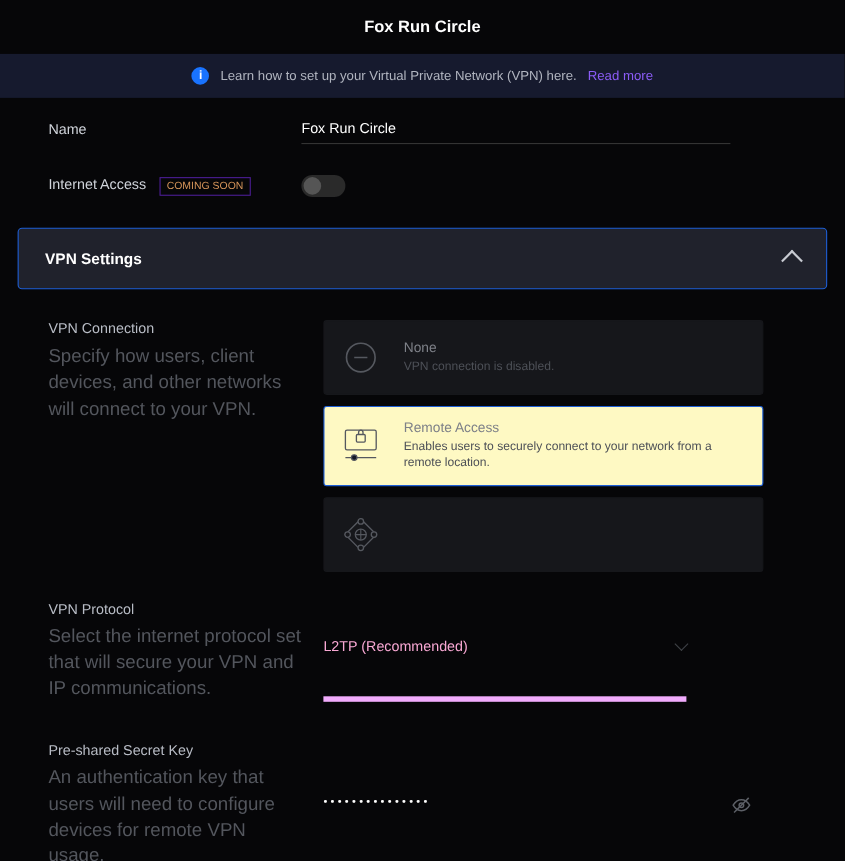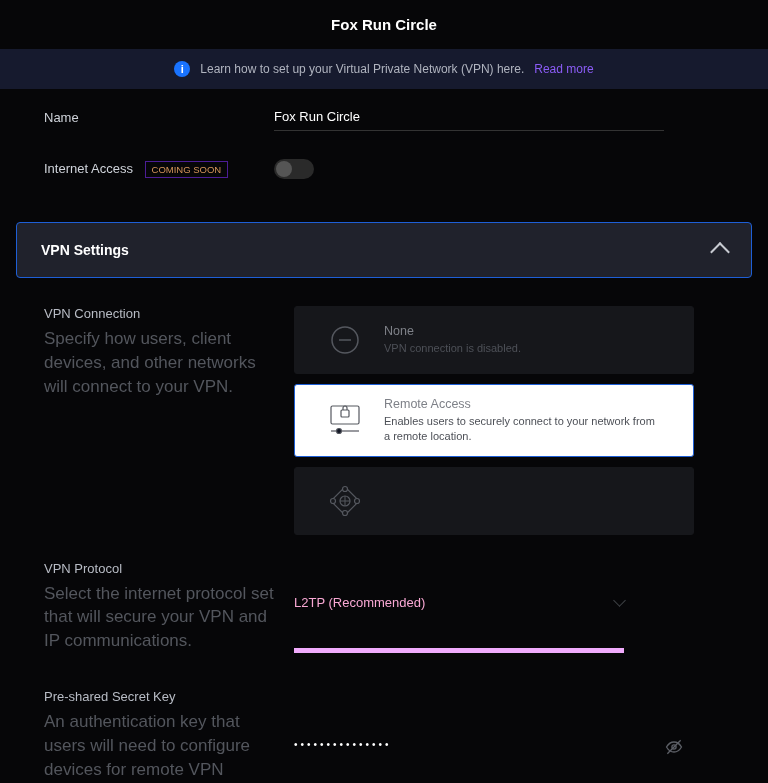--- a/index.html
+++ b/index.html
@@ -11,29 +11,29 @@
 .row{display:flex;align-items:center;padding:14px 0}
 .field-label{flex:0 0 230px;color:#cfd3da;font-size:13px}
 .field-label .badge{display:inline-block;border:1px solid #4c1d95;color:#d6955a;font-size:9.5px;padding:2px 6px;margin-left:8px}
 .toggle{width:40px;height:20px;border-radius:10px;position:relative;cursor:pointer}
 .toggle.on{background:#1973ff}
 .toggle.off{background:#2a2a2a}
 .toggle .knob{width:16px;height:16px;border-radius:50%;background:#fff;position:absolute;top:2px}
 .toggle.on .knob{right:2px}
 .toggle.off .knob{left:2px;background:#555}
 .text-input{flex:1;max-width:390px;background:transparent;border:none;border-bottom:1px solid #333;color:#fff;font-size:13px;padding:6px 0;outline:none}
-.panel-header{margin:29px -28px 0;background:#20222c;border:1px solid #1e5fd6;border-radius:4px;padding:18px 24px;display:flex;align-items:center;justify-content:space-between;color:#fff;font-weight:700;font-size:14px}
+.panel-header{margin:14px -28px 0;background:#20222c;border:1px solid #1e5fd6;border-radius:4px;padding:18px 24px;display:flex;align-items:center;justify-content:space-between;color:#fff;font-weight:700;font-size:14px}
 .chevron-up{width:12px;height:12px;border-left:2px solid #c7cad1;border-top:2px solid #c7cad1;transform:rotate(45deg);margin-top:4px}
 .section{display:flex;padding:28px 0 10px}
 .section-side{flex:0 0 230px;padding-right:20px}
 .section-side .title{color:#b8bcc5;font-size:13px;margin-bottom:6px}
 .section-side .desc{color:#53565d;font-size:17px;line-height:1.4}
 .options{flex:1;max-width:400px;display:flex;flex-direction:column;gap:10px}
-.option{background:#16171b;border:1px solid #16171b;border-radius:3px;padding:12px 29px;display:flex;align-items:center;gap:18px;cursor:pointer}
-.option.selected{background:#ffffff;border:1px solid #1e5fd6}
+.option{background:#16171b;border:1px solid #16171b;border-radius:3px;padding:12px 12px;display:flex;align-items:center;gap:18px;cursor:pointer}
+.option.selected{background:#fef9c3;border:1px solid #1e5fd6}
 .opt-icon{width:42px;height:42px;display:flex;align-items:center;justify-content:center;flex-shrink:0}
 .opt-text .opt-title{color:#7e8188;font-size:12.5px;margin-bottom:3px}
 .opt-text .opt-desc{color:#4d5057;font-size:11px;line-height:1.35}
 .select-wrap{flex:1;max-width:330px;display:flex;align-items:center;justify-content:space-between;border-bottom:5px solid #f0abfc;padding:0 0 4px;color:#f9a8d4;cursor:pointer}
 .chev-down{width:8px;height:8px;border-right:1.5px solid #3f4247;border-bottom:1.5px solid #3f4247;transform:rotate(45deg);margin-bottom:4px}
 .secret-row{flex:1;max-width:390px;display:flex;align-items:center;border-bottom:1px solid #333}
 .secret-dots{flex:1;color:#fff;letter-spacing:3px;padding-bottom:4px;font-size:10px}
 .eye-off{color:#5c5f66;cursor:pointer}
 svg{display:block}
 </style>

